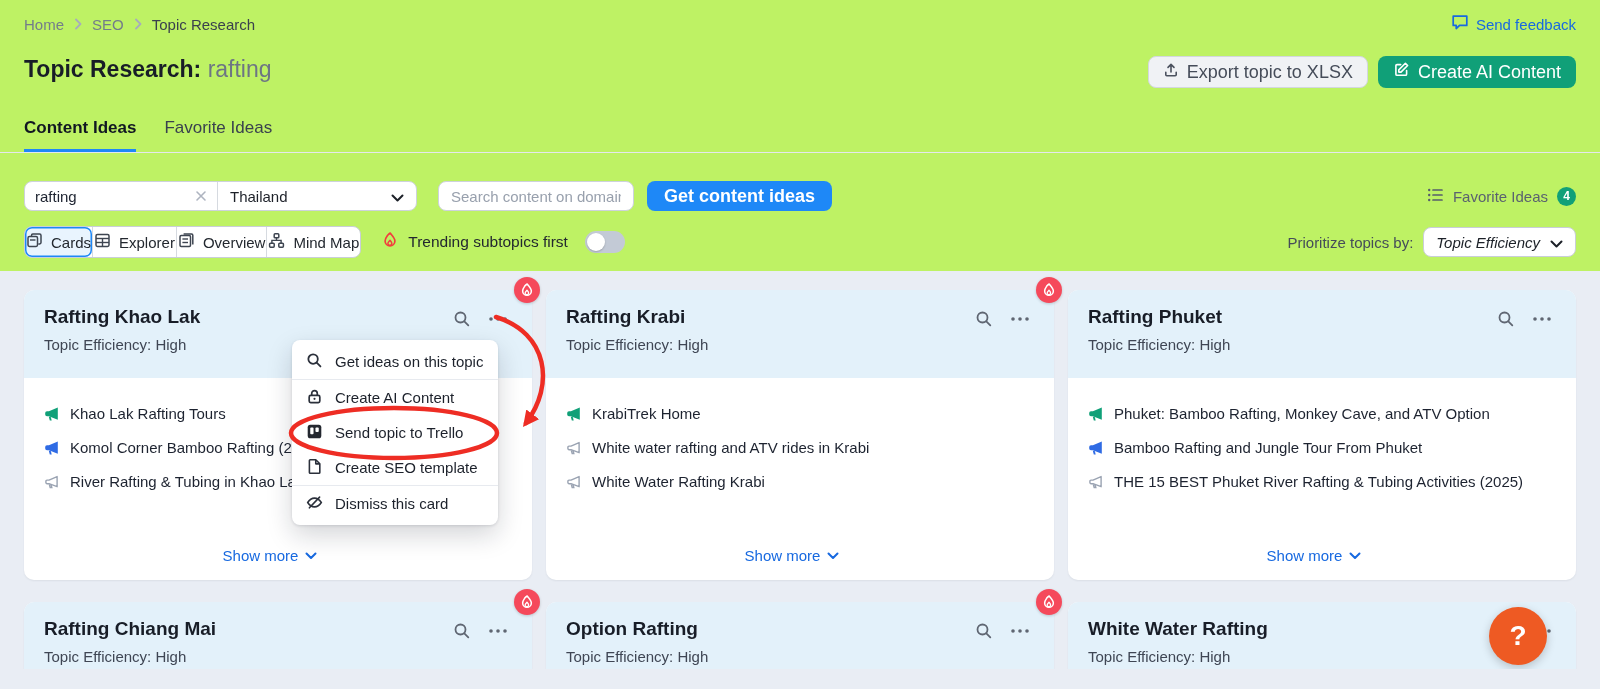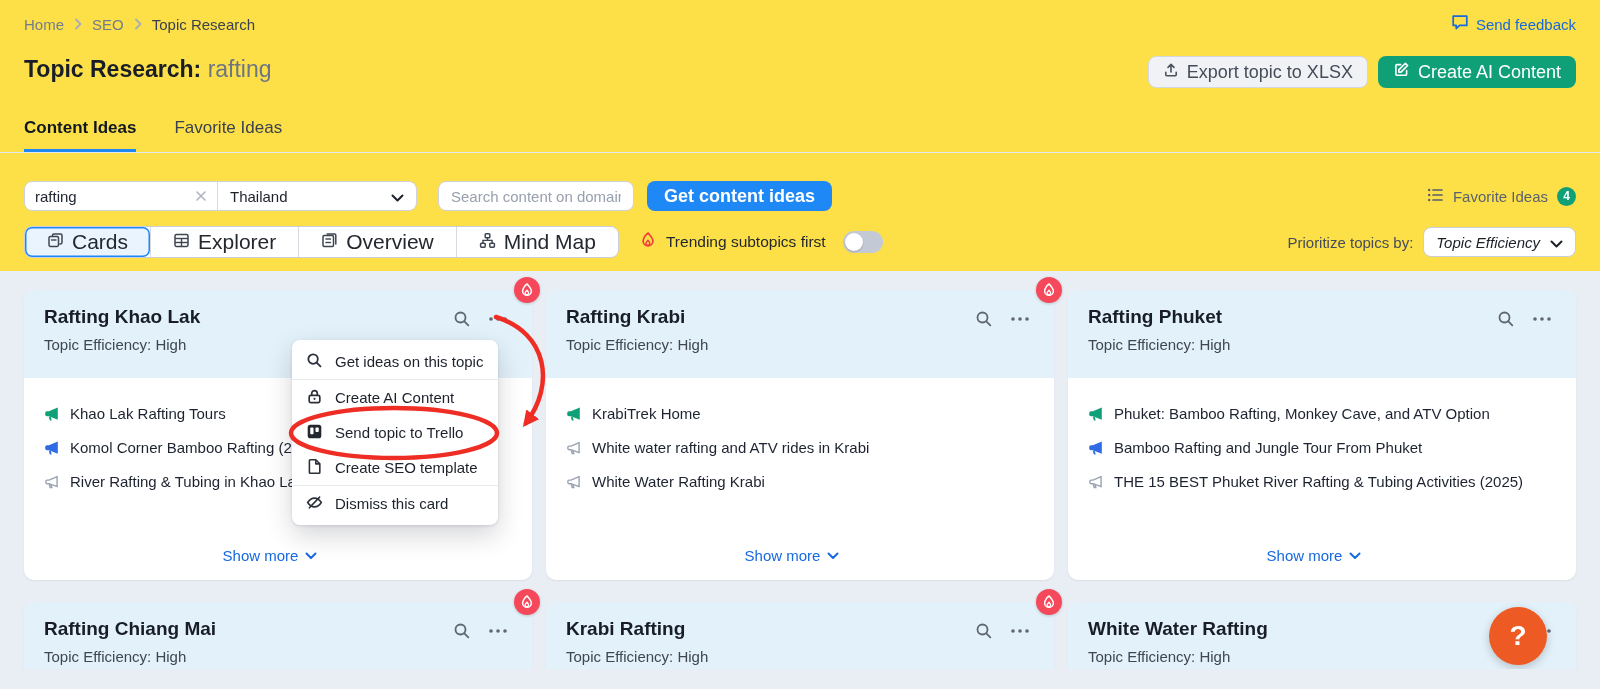--- a/index.html
+++ b/index.html
@@ -1,58 +1,58 @@
 <!DOCTYPE html>
 <html><head>
 <meta charset="utf-8">
 <style>
   * { margin:0; padding:0; box-sizing:border-box; }
   html,body { background:#e9edf4; }
   body { font-family:"Liberation Sans", sans-serif; }
-  .page { position:relative; width:1600px; height:669px; overflow:hidden; background:#fde047; }
+  .page { position:relative; width:1600px; height:669px; overflow:hidden; background:#bef264; }
 
   
   .row-breadcrumb { display:flex; justify-content:space-between; align-items:center; padding:14px 24px 0; }
   .breadcrumb { display:flex; align-items:center; gap:10px; font-size:15px; color:#737c8a; }
   .breadcrumb .crumb { cursor:pointer; }
   .breadcrumb .crumb.current { color:#3a414d; }
   .crumb-sep { display:flex; }
   .feedback-link { display:flex; align-items:center; gap:7px; color:#1769e0; font-size:15px; cursor:pointer; }
 
   .row-title { display:flex; justify-content:space-between; align-items:flex-start; padding:0 24px; margin-top:22px; }
   .page-title { font-size:23px; font-weight:700; color:#181d27; }
   .page-title .query { font-weight:400; color:#6d7584; }
   .title-actions { display:flex; gap:10px; }
   .btn { display:flex; align-items:center; gap:8px; height:32px; padding:0 14px; border-radius:8px; font-size:18px; cursor:pointer; border:1px solid transparent; }
   .btn-secondary { background:#f0f2f5; border-color:#d3d7df; color:#454c59; }
   .btn-green { background:#10a078; color:#fff; }
   .btn-blue { background:#1e88f7; color:#fff; font-weight:700; height:30px; border-radius:8px; }
 
-  .row-tabs { margin-top:30px; padding:0 24px; border-bottom:1px solid #e5e8ee; display:flex; gap:38px; }
+  .row-tabs { margin-top:30px; padding:0 24px; border-bottom:1px solid #e5e8ee; display:flex; gap:28px; }
   .tab { font-size:17px; color:#39414e; padding-bottom:11px; border-bottom:3px solid transparent; cursor:pointer; }
   .tab.active { color:#111722; font-weight:700; border-bottom-color:#1e88f7; }
 
   
   .row-filters { display:flex; align-items:center; padding:0 24px; margin-top:28px; }
   .combo-input { display:flex; align-items:center; width:393px; height:30px; background:#fff; border:1px solid #cdd2dc; border-radius:8px; }
   .keyword-wrap { display:flex; align-items:center; flex:0 0 192px; padding:0 10px; gap:6px; }
   .keyword-wrap input { border:0; outline:0; width:100%; font-size:15px; color:#1d2330; font-family:inherit; background:transparent; }
   .clear-x { color:#aeb4c0; display:flex; cursor:pointer; }
   .combo-divider { width:1px; align-self:stretch; background:#d6dae0; }
   .country-part { display:flex; align-items:center; justify-content:space-between; flex:1; padding:0 12px; font-size:15px; color:#1d2129; cursor:pointer; }
   .domain-input { margin-left:21px; width:196px; height:30px; background:#fff; border:1px solid #cdd2dc; border-radius:8px; padding:0 12px; font-size:15px; color:#98a0ad; font-family:inherit; outline:0; }
   .domain-input::placeholder { color:#98a0ad; }
   .get-ideas { margin-left:13px; padding:0 16px; }
   .fav-ideas { margin-left:auto; display:flex; align-items:center; gap:9px; color:#5a626f; font-size:15px; cursor:pointer; }
   .fav-badge { width:19px; height:19px; border-radius:50%; background:#10a078; color:#fff; font-size:12px; font-weight:700; display:flex; align-items:center; justify-content:center; }
 
   
   .row-controls { display:flex; align-items:center; padding:0 24px; margin-top:15px; }
   .segmented { display:flex; background:#fff; border:1px solid #c9ced8; border-radius:8px; height:32px; }
-  .segment { display:flex; align-items:center; gap:8px; padding:0 22px; font-size:21px; color:#23282f; cursor:pointer; border-left:1px solid #d6dae0; }
+  .segment { display:flex; align-items:center; gap:8px; padding:0 1px; font-size:15px; color:#23282f; cursor:pointer; border-left:1px solid #d6dae0; }
   .segment:first-child { border-left:0; border-radius:7px 0 0 7px; }
   .segment:last-child { border-radius:0 7px 7px 0; }
   .segment.selected { background:#e9f4fe; box-shadow:inset 0 0 0 1.5px #1e88f7; border-left-color:transparent; border-radius:7px; }
   .trending-wrap { display:flex; align-items:center; gap:9px; margin-left:20px; font-size:15.5px; color:#23282f; }
   .toggle { width:40px; height:22px; border-radius:11px; background:#c3cad6; position:relative; margin-left:8px; cursor:pointer; }
   .toggle .knob { position:absolute; left:2px; top:2px; width:18px; height:18px; border-radius:50%; background:#fff; box-shadow:0 1px 2px rgba(0,0,0,.2); }
   .prioritize { margin-left:auto; display:flex; align-items:center; gap:10px; font-size:15px; color:#454c59; }
   .select-box { display:flex; align-items:center; justify-content:space-between; gap:10px; min-width:150px; height:30px; background:#fff; border:1px solid #c9ced8; border-radius:8px; padding:0 12px; color:#1c2128; cursor:pointer;font-style:italic; }
 
   
@@ -442,21 +442,21 @@
 
       <div class="card">
         <div class="fire-badge">
             <svg width="16" height="17" viewBox="0 0 18 19">
               <path d="M9.2 2.1c2.1 2.5 4.7 5 4.7 7.9a4.9 4.9 0 0 1-9.8 0c0-1.8 1-3.5 2.2-5.2.9-1.2 2-2.2 2.9-2.7z" fill="none" stroke="#fff" stroke-width="1.7" stroke-linejoin="round"></path>
               <path d="M9 9.2c1 1.1 1.8 2 1.8 3.1a1.95 1.95 0 1 1-3.9 0C6.9 11.2 8 10.2 9 9.2z" fill="none" stroke="#fff" stroke-width="1.5" stroke-linejoin="round"></path>
             </svg>
           </div>
         <div class="card-header">
           <div class="header-top">
-            <div class="card-title">Krabi Rafting</div>
+            <div class="card-title">Option Rafting</div>
             <div class="card-icons">
               <span class="icon-btn">
                   <svg width="18" height="18" viewBox="0 0 18 18">
                     <circle cx="7.5" cy="7.5" r="5" fill="none" stroke="#5f6672" stroke-width="1.8"></circle>
                     <line x1="11.3" y1="11.3" x2="15.3" y2="15.3" stroke="#5f6672" stroke-width="1.8" stroke-linecap="round"></line>
                   </svg>
                 </span>
               <span class="icon-btn">
                   <svg width="20" height="6" viewBox="0 0 20 6">
                     <circle cx="3" cy="3" r="1.8" fill="#5f6672"></circle>

